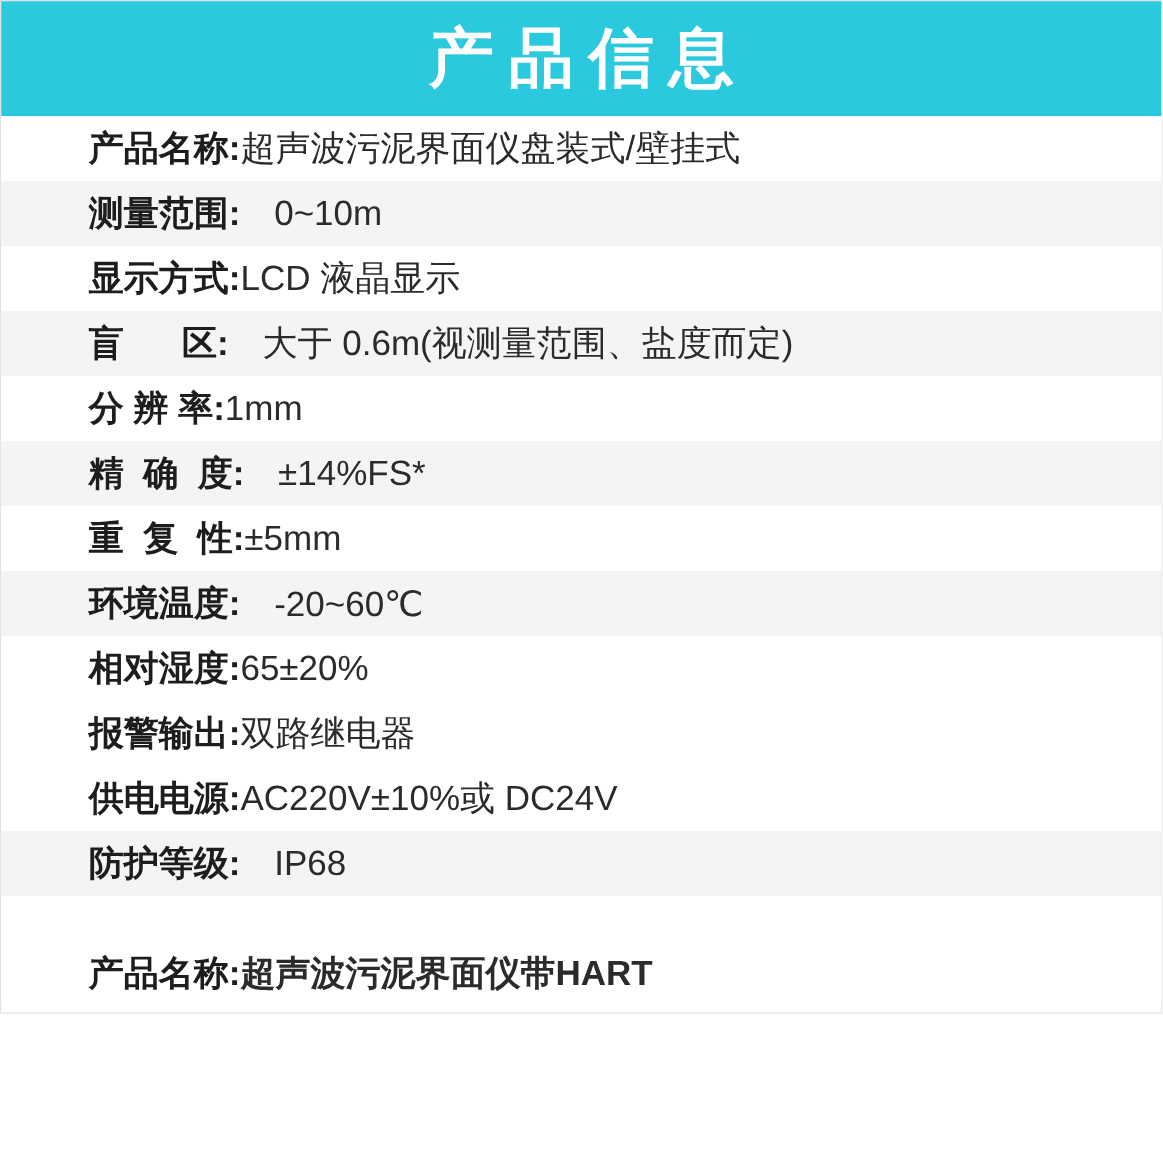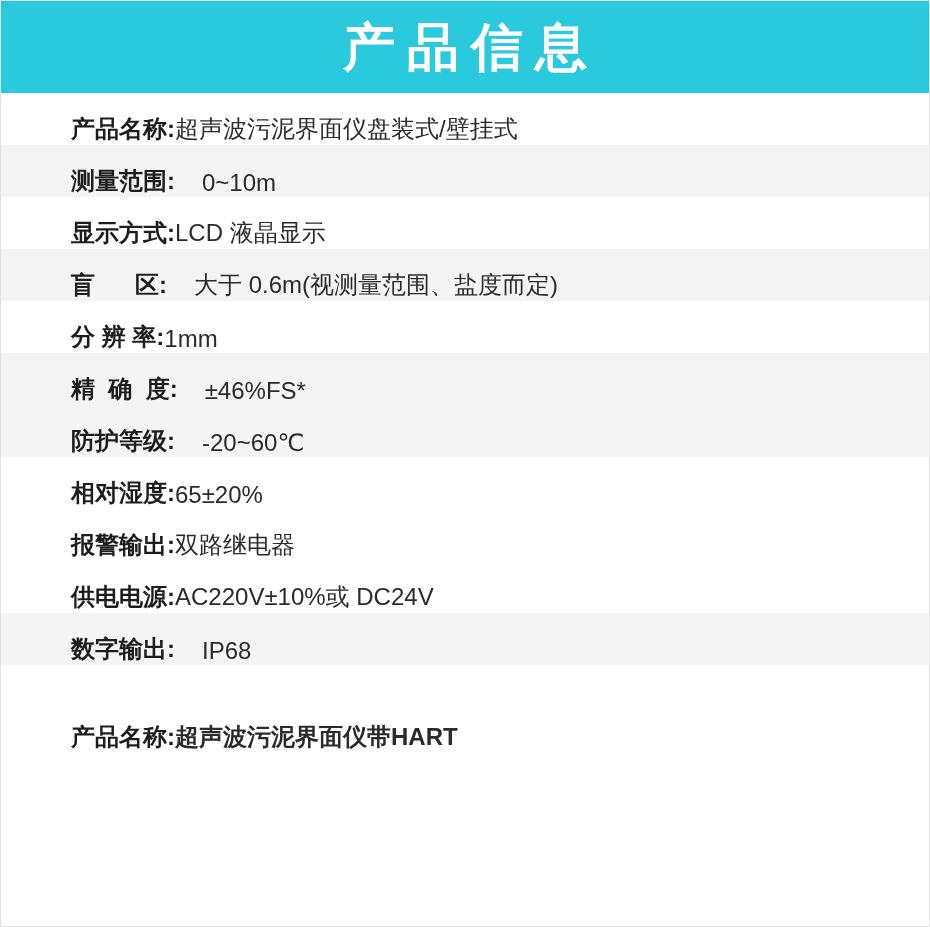--- a/index.html
+++ b/index.html
@@ -8,21 +8,21 @@
   }
   body {
     width: 930px;
     height: 927px;
     background: #ffffff;
     font-family: "Liberation Sans", "DejaVu Sans", sans-serif;
     overflow: hidden;
   }
   .page {
     width: 930px;
-    height: 927px;
+    height: 811px;
     position: relative;
     box-sizing: border-box;
     border: 1px solid #e2e2e2;
     background: #ffffff;
   }
   .banner {
     width: 100%;
     height: 92px;
     background: #2bc9dd;
     display: flex;
@@ -39,25 +39,25 @@
     line-height: 1;
     font-family: "Liberation Sans", "DejaVu Sans", sans-serif;
   }
   .spec-list {
     padding: 0;
     margin: 0;
     list-style: none;
   }
   .spec-row {
     display: flex;
-    align-items: flex-end;
+    align-items: center;
     height: 52px;
     padding: 0 0 0 70px;
     box-sizing: border-box;
-    font-size: 24px;
+    font-size: 28px;
     color: #2b2b2b;
     white-space: pre;
   }
   .spec-row.odd {
     background: #f4f4f4;
     gap: 27px;
   }
   .spec-row.even {
     background: #ffffff;
   }
@@ -99,40 +99,44 @@
     <li class="spec-row odd">
       <span class="spec-label">盲      区:</span>
       <span class="spec-value">大于 0.6m(视测量范围、盐度而定)</span>
     </li>
     <li class="spec-row even">
       <span class="spec-label">分 辨 率:</span>
       <span class="spec-value">1mm</span>
     </li>
     <li class="spec-row odd">
       <span class="spec-label">精  确  度:</span>
-      <span class="spec-value">±46%FS*</span>
+      <span class="spec-value">±14%FS*</span>
+    </li>
+    <li class="spec-row even">
+      <span class="spec-label">重  复  性:</span>
+      <span class="spec-value">±5mm</span>
     </li>
     <li class="spec-row odd">
-      <span class="spec-label">防护等级:</span>
+      <span class="spec-label">环境温度:</span>
       <span class="spec-value">-20~60℃</span>
     </li>
     <li class="spec-row even">
       <span class="spec-label">相对湿度:</span>
       <span class="spec-value">65±20%</span>
     </li>
     <li class="spec-row even">
       <span class="spec-label">报警输出:</span>
       <span class="spec-value">双路继电器</span>
     </li>
     <li class="spec-row even">
       <span class="spec-label">供电电源:</span>
       <span class="spec-value">AC220V±10%或 DC24V</span>
     </li>
     <li class="spec-row odd">
-      <span class="spec-label">数字输出:</span>
+      <span class="spec-label">防护等级:</span>
       <span class="spec-value">IP68</span>
     </li>
     <li class="spec-row even blank">
       <span class="spec-label"></span>
       <span class="spec-value"></span>
     </li>
     <li class="spec-row even">
       <span class="spec-label">产品名称:</span>
       <span class="spec-value" style="font-weight:bold">超声波污泥界面仪带HART</span>
     </li>

